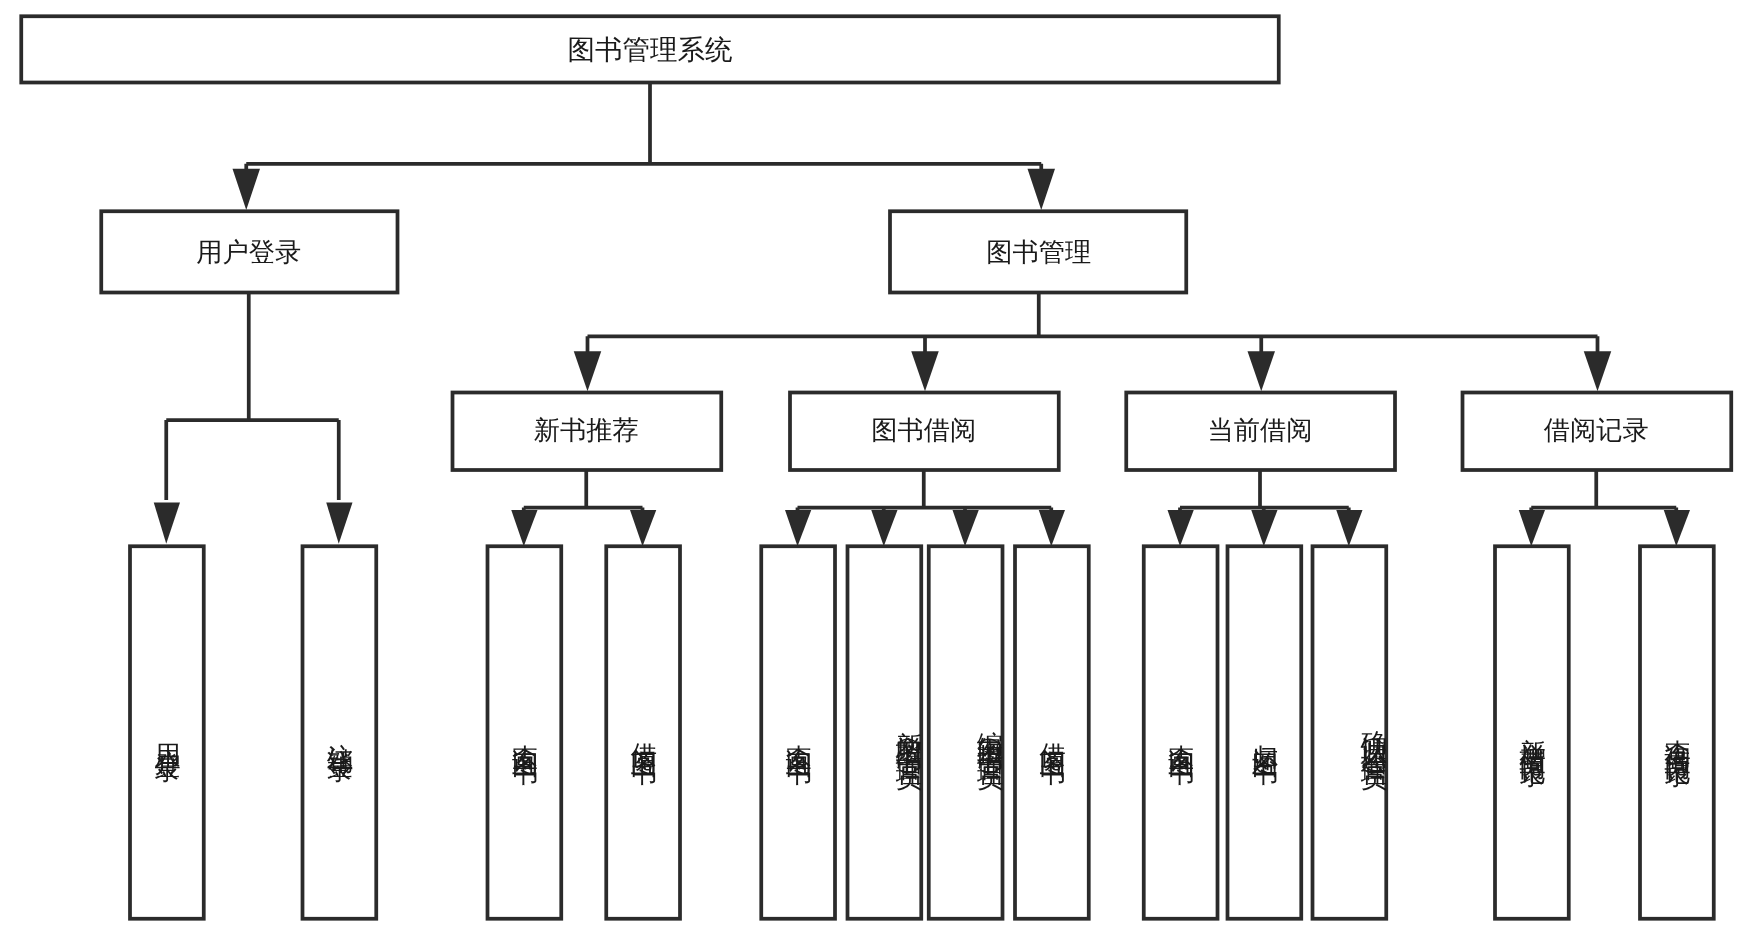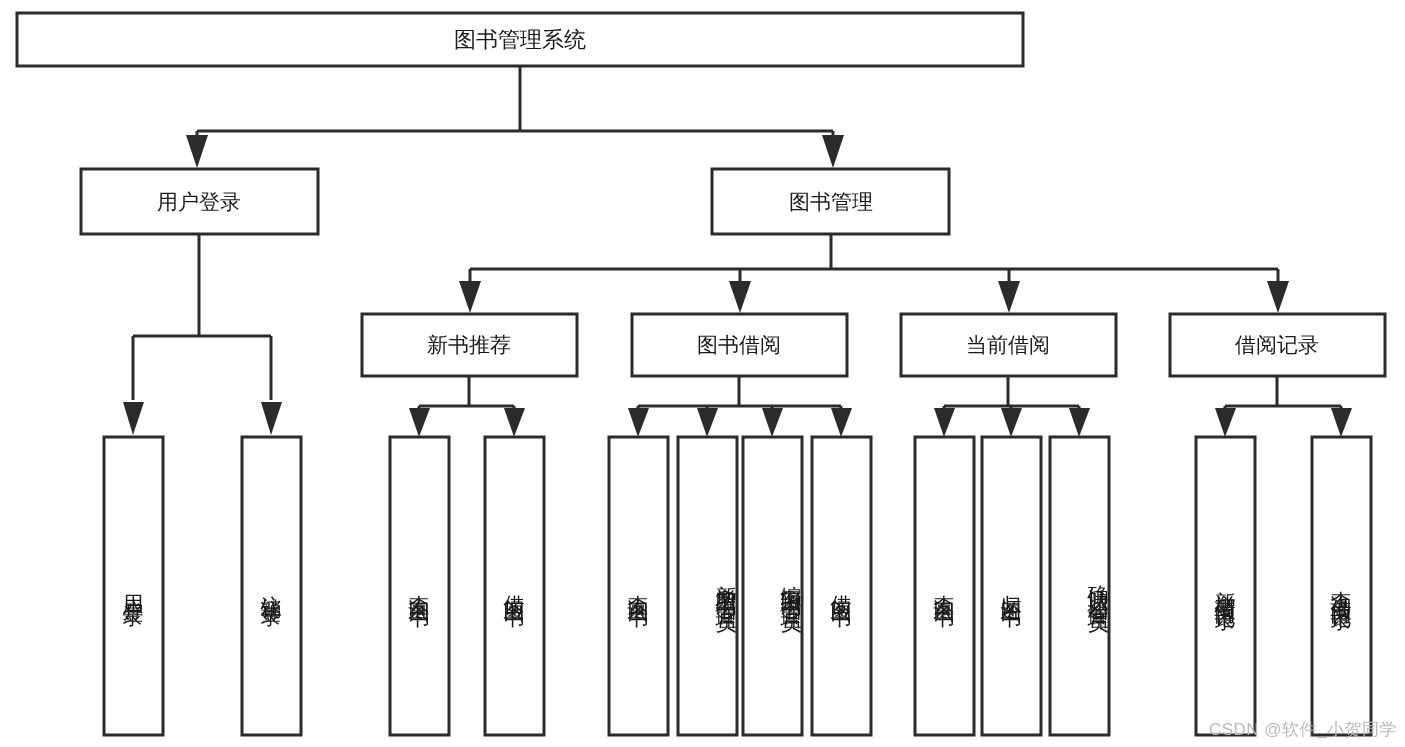--- a/index.html
+++ b/index.html
@@ -232,15 +232,14 @@
   <div class="vlabel" style="left:743px; top:441px; width:59px; height:290px; align-items:flex-start;">编辑图书（管理员）</div>
   <div class="vlabel" style="left:812px; top:437px; width:59px; height:298px;">借阅图书</div>
 
   <div class="vlabel" style="left:915px; top:437px; width:59px; height:298px;">查询图书</div>
   <div class="vlabel" style="left:982px; top:437px; width:59px; height:298px;">归还图书</div>
   <div class="vlabel" style="left:1050px; top:441px; width:59px; height:290px; align-items:flex-start;">确认归还（管理员）</div>
 
   <div class="vlabel" style="left:1196px; top:437px; width:59px; height:298px;">新增借阅记录</div>
   <div class="vlabel" style="left:1312px; top:437px; width:59px; height:298px;">查询借阅记录</div>
 
-  <div class="watermark">CSDN @软件_小贺同学</div>
 
 </div>
 
 </body></html>

